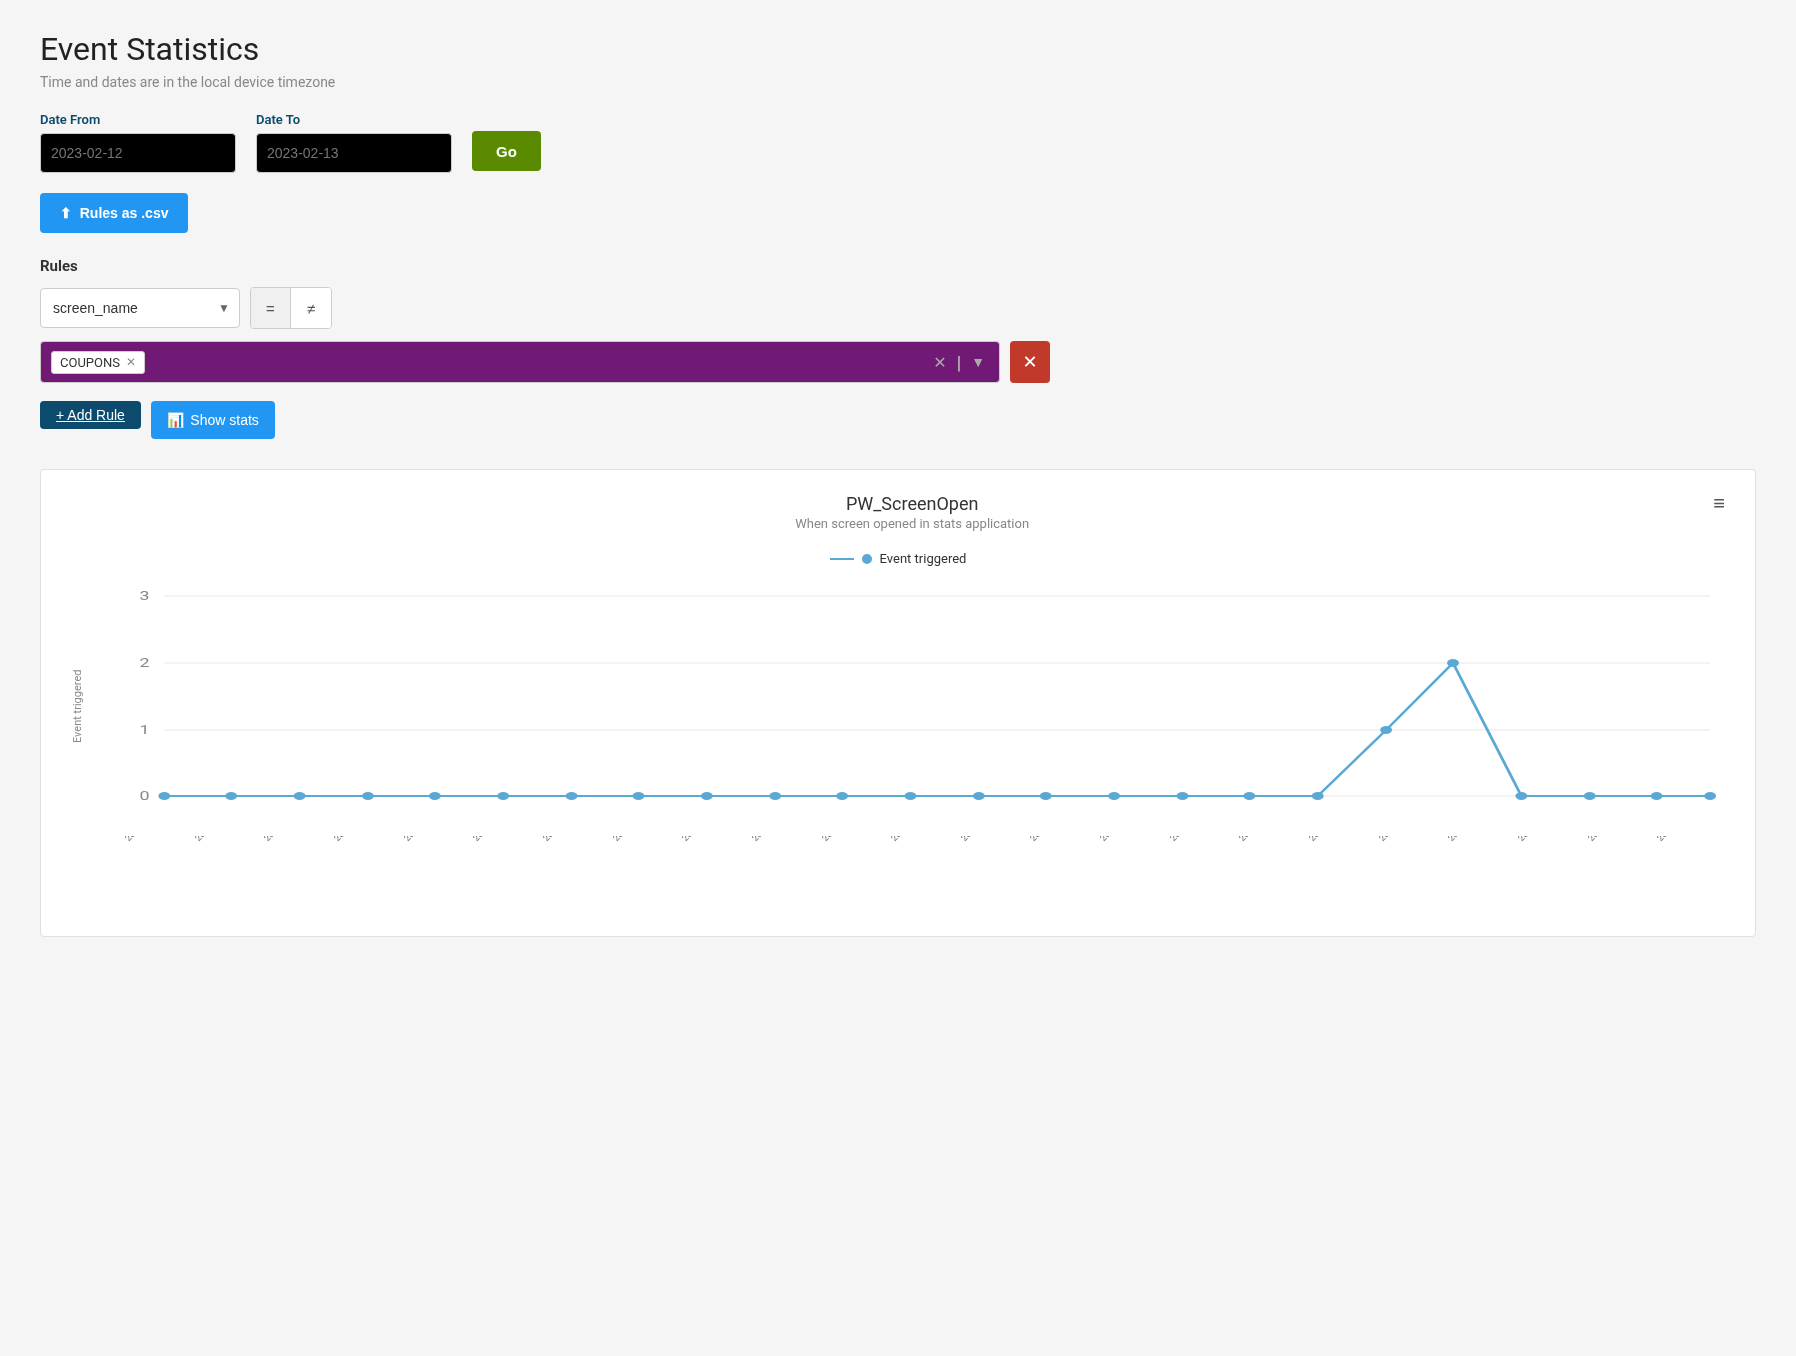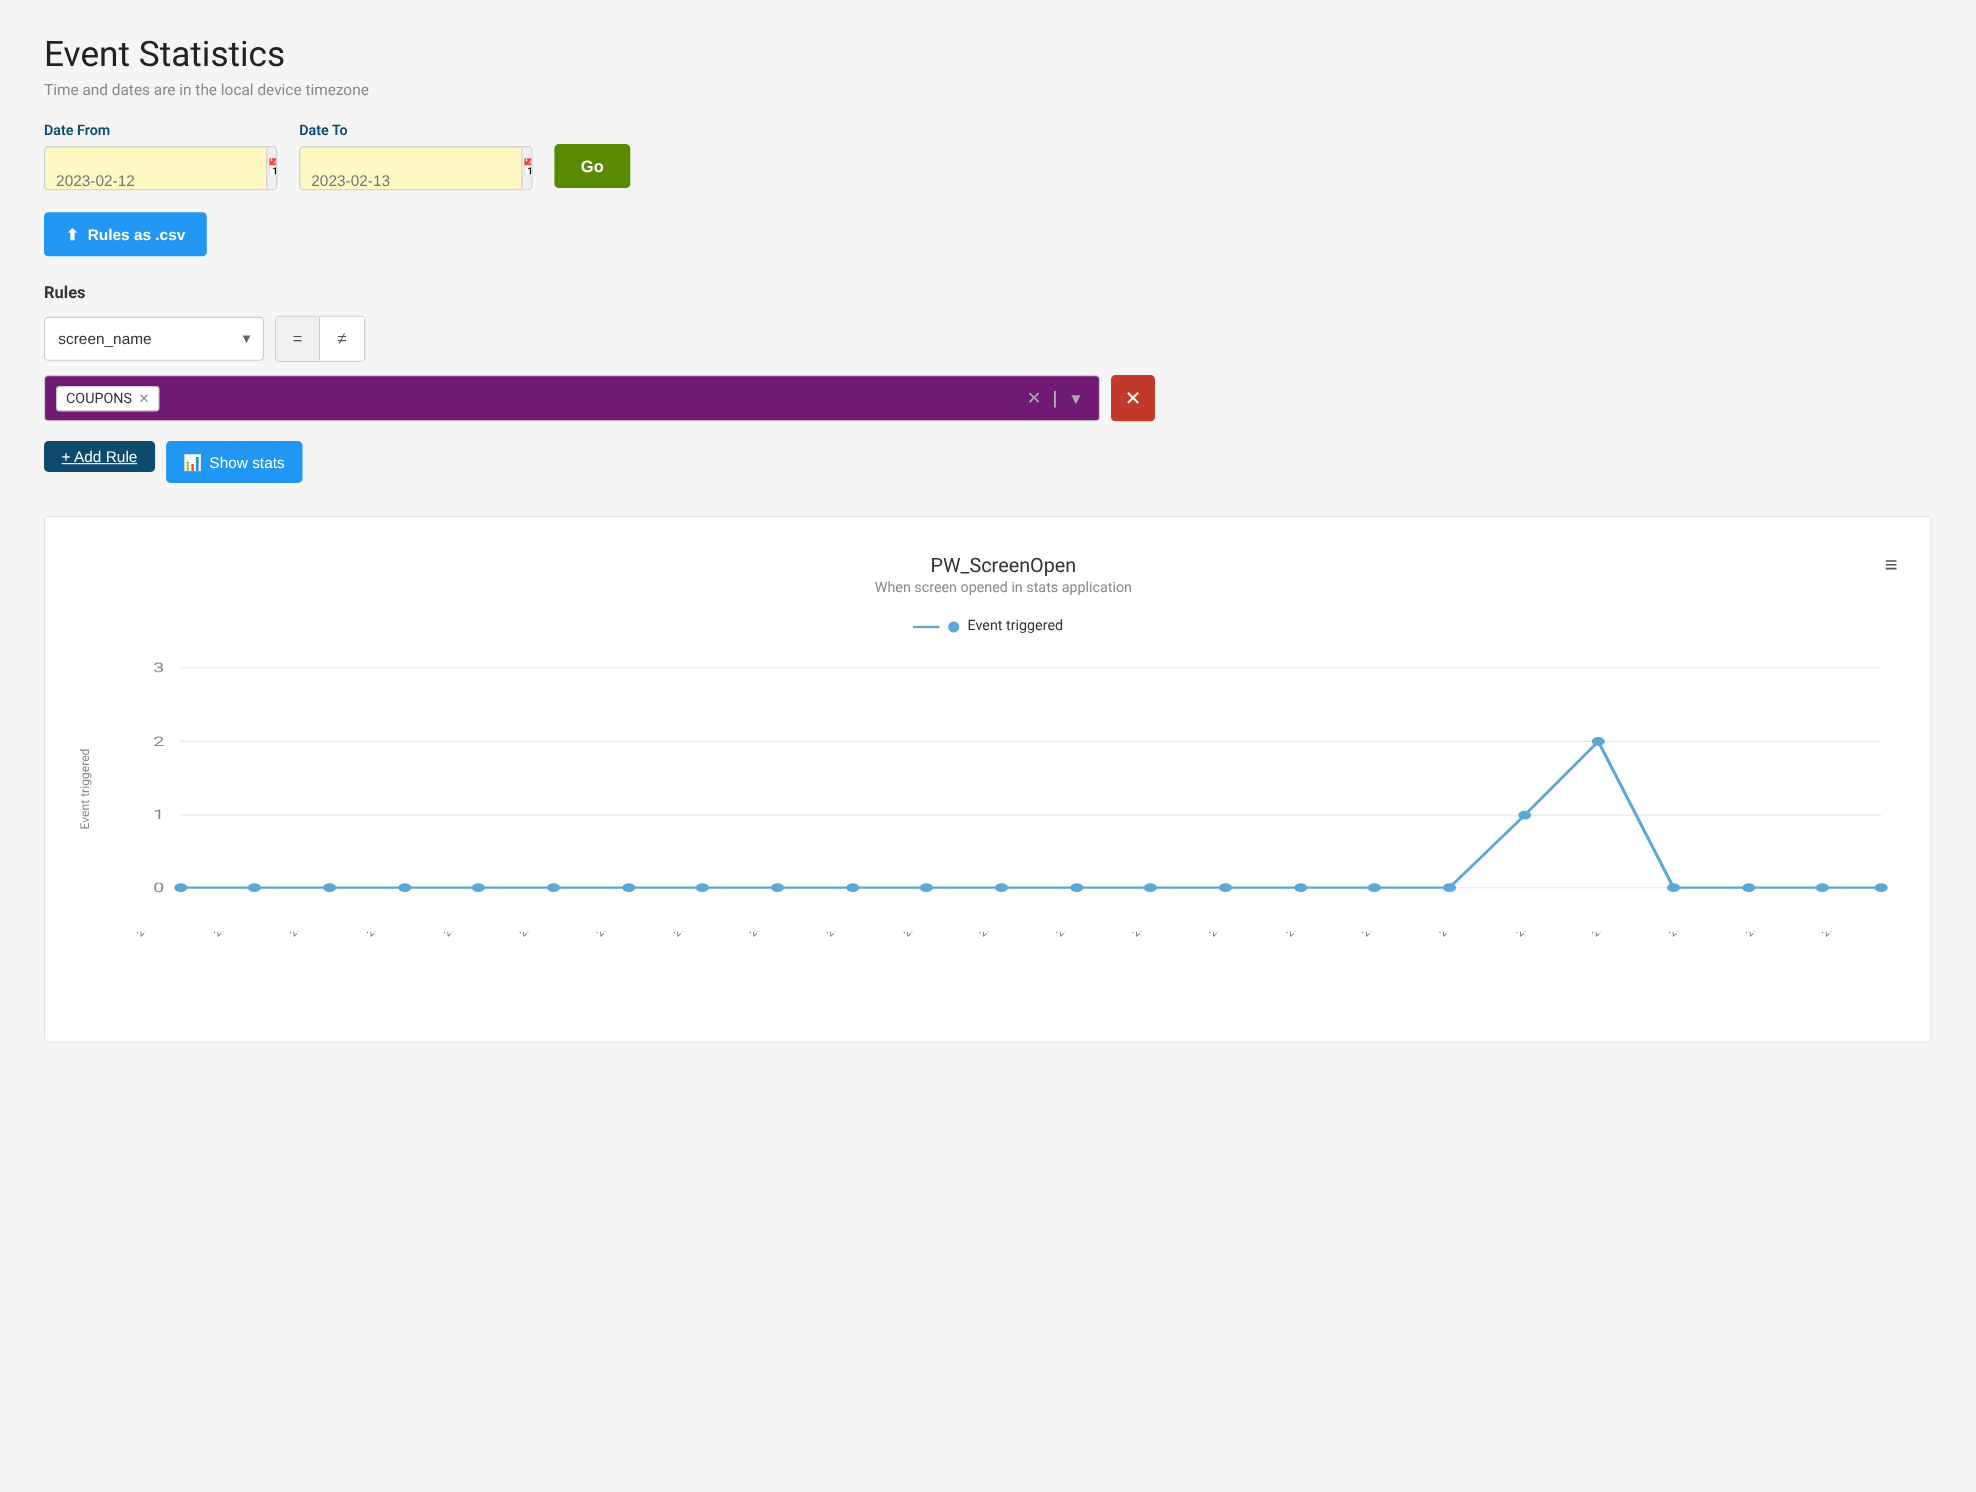--- a/index.html
+++ b/index.html
@@ -31,25 +31,25 @@
       flex-direction: column;
       gap: 6px;
     }
     .date-group label {
       font-size: 13px;
       font-weight: 600;
       color: #0c4a6e;
     }
     .date-input-wrap {
       display: flex;
-      align-items: flex-end;
+      align-items: center;
       border: 1px solid #ccc;
       border-radius: 4px;
-      background: #fef9c3;
-      width: 212px;
+      background: #000000;
+      width: 196px;
       height: 40px;
       overflow: hidden;
     }
     .date-input-wrap input {
       border: none;
       outline: none;
       padding: 0 10px;
       font-size: 14px;
       color: #888;
       flex: 1;
@@ -256,21 +256,21 @@
       font-size: 14px;
       cursor: pointer;
       display: flex;
       align-items: center;
       gap: 6px;
     }
     .chart-container {
       background: #fff;
       border: 1px solid #e0e0e0;
       border-radius: 4px;
-      padding: 34px 30px 20px;
+      padding: 23px 30px 20px;
     }
     .chart-header {
       display: flex;
       justify-content: space-between;
       align-items: flex-start;
       margin-bottom: 4px;
     }
     .chart-title-area { text-align: center; flex: 1; }
     .chart-title {
       font-size: 18px;

